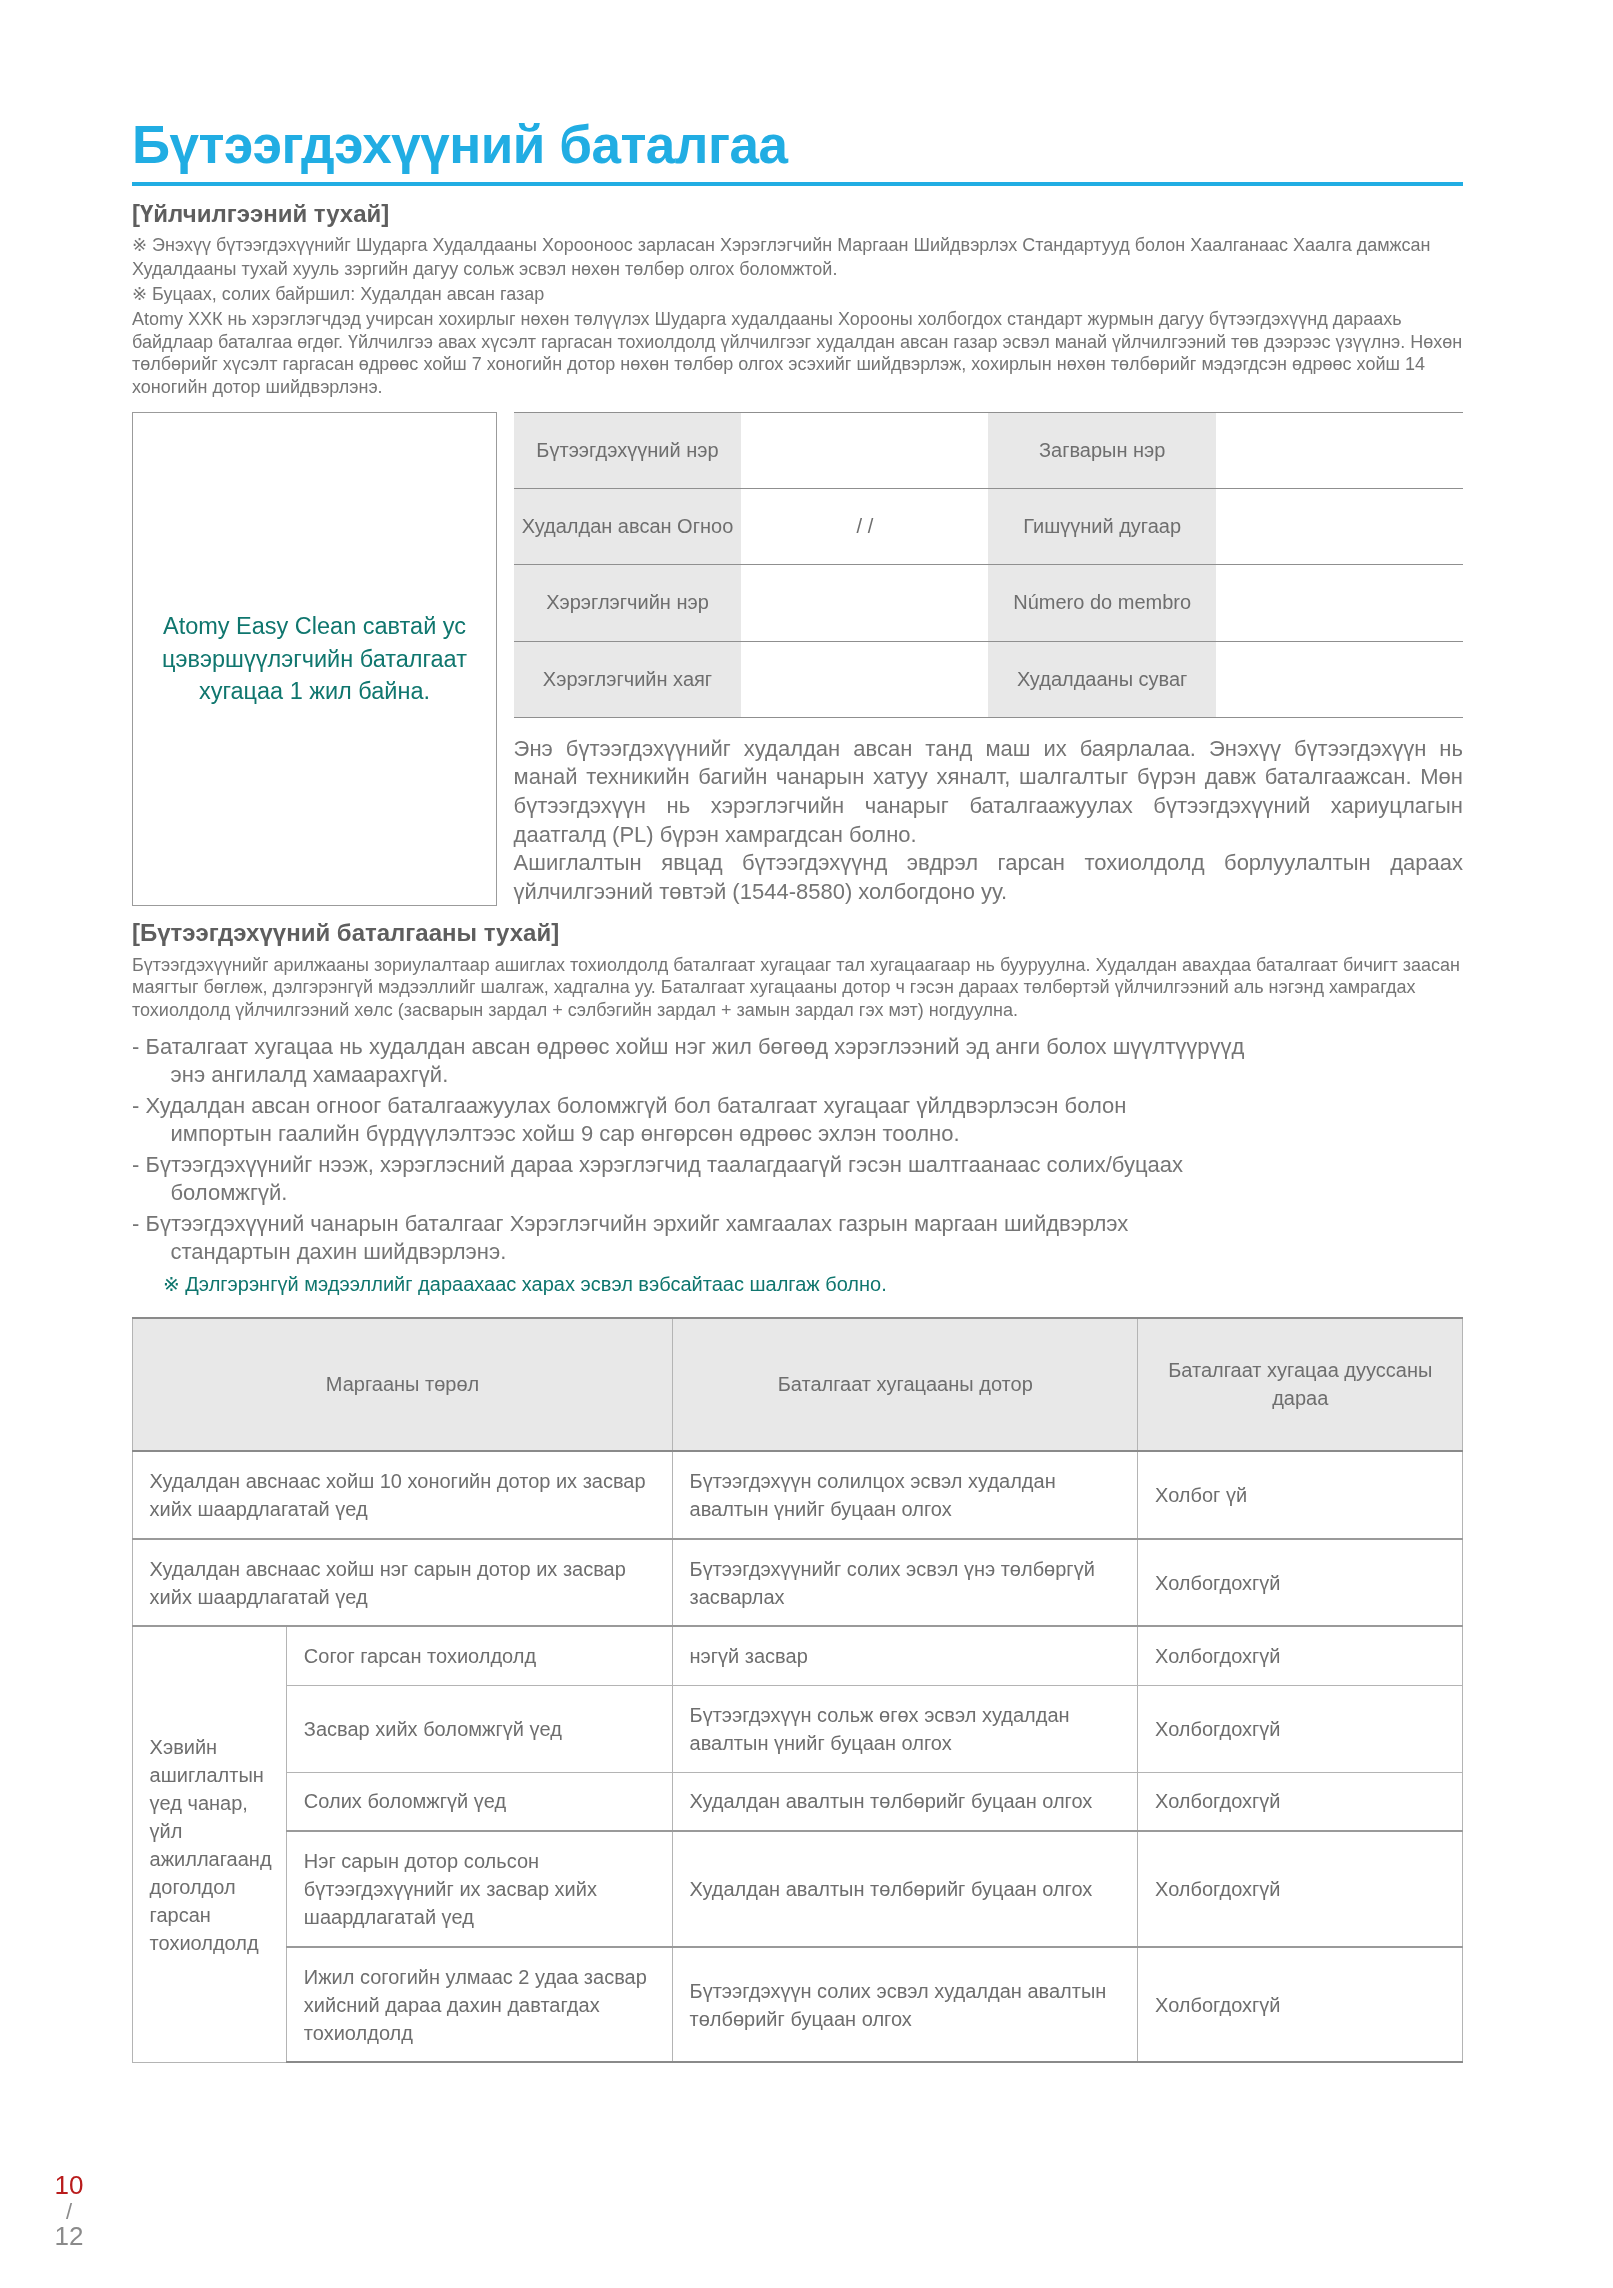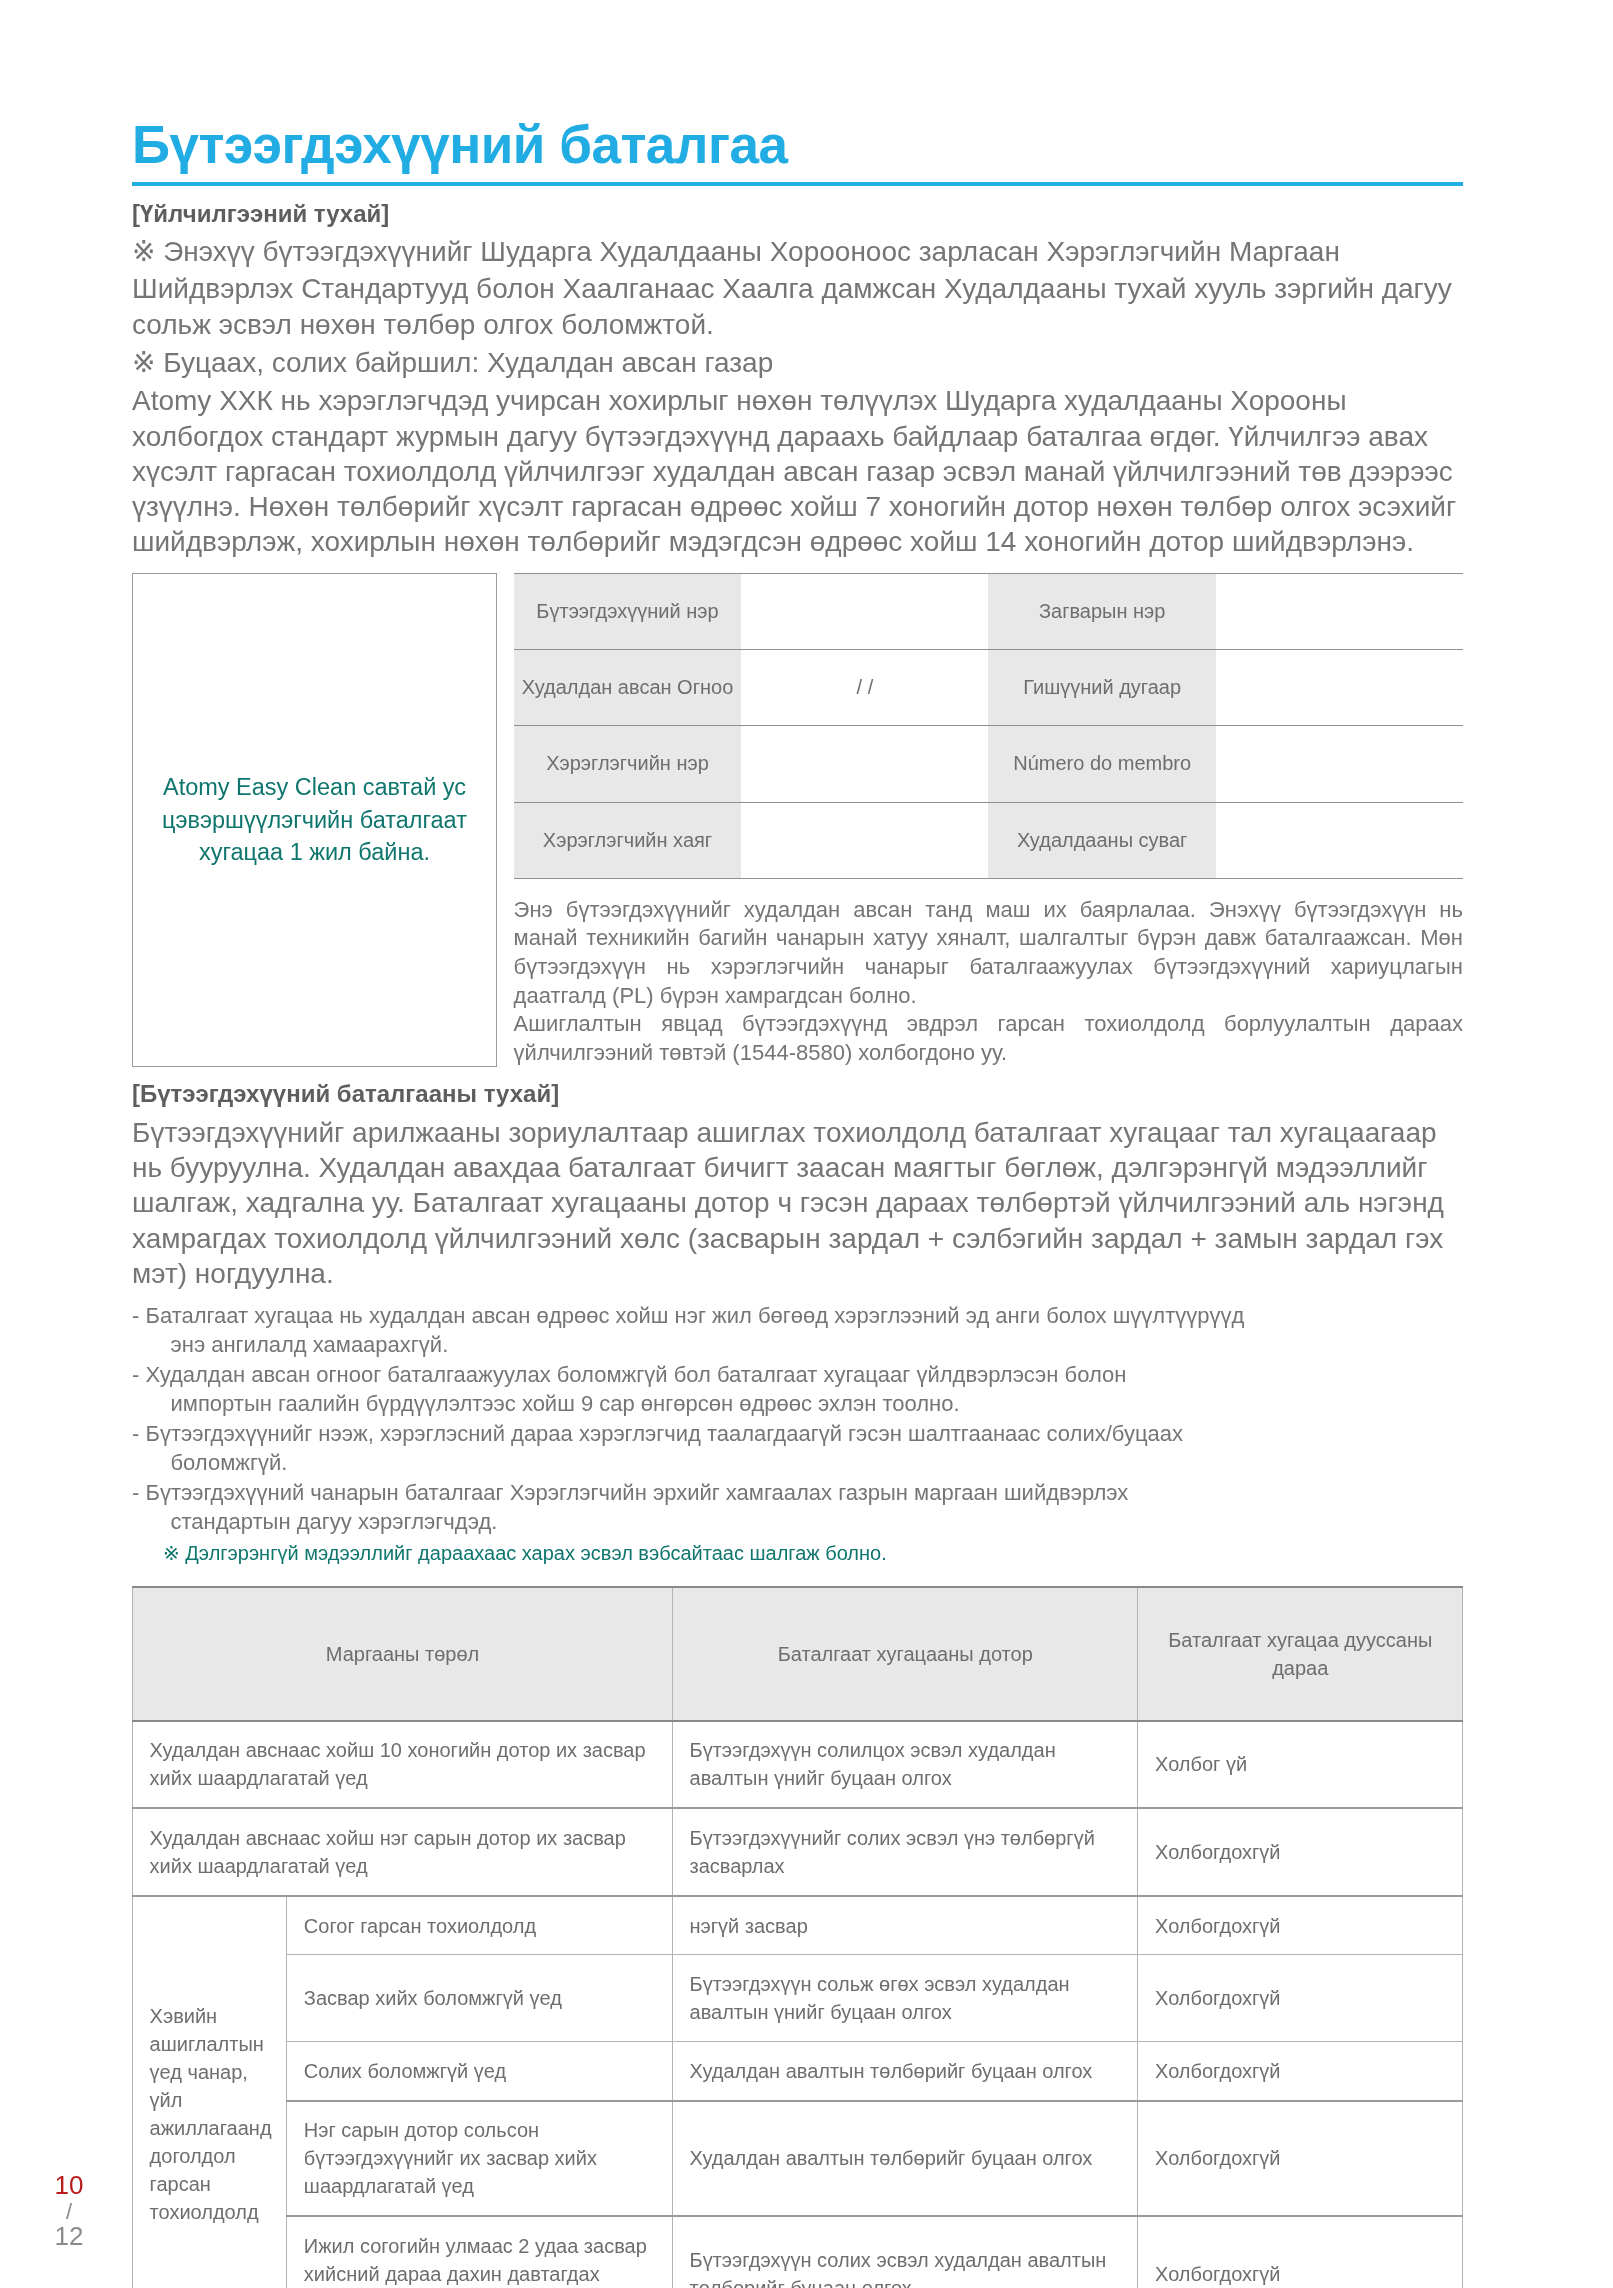--- a/index.html
+++ b/index.html
@@ -52,21 +52,21 @@
     font-size: 24px;
     font-weight: 700;
     color: #5e5e5e;
     margin: 0 0 5.5px 0;
     line-height: 1.25;
   }
   .sec-head.spaced { margin-top: 12px; }
 
   
   p.body {
-    font-size: 28px;
+    font-size: 18px;
     line-height: 1.30;
     margin: 0 0 1.8px 0;
     color: #757575;
   }
   p.body.tight { line-height: 1.26; }
   p.gap { margin-bottom: 9.2px; }
 
   
   .card-block {
     display: flex;
@@ -288,21 +288,21 @@
       <li>
         <span>- Худалдан авсан огноог баталгаажуулах боломжгүй бол баталгаат хугацааг үйлдвэрлэсэн болон</span>
         <span class="sub">импортын гаалийн бүрдүүлэлтээс хойш 9 сар өнгөрсөн өдрөөс эхлэн тоолно.</span>
       </li>
       <li>
         <span>- Бүтээгдэхүүнийг нээж, хэрэглэсний дараа хэрэглэгчид таалагдаагүй гэсэн шалтгаанаас солих/буцаах</span>
         <span class="sub">боломжгүй.</span>
       </li>
       <li>
         <span>- Бүтээгдэхүүний чанарын баталгааг Хэрэглэгчийн эрхийг хамгаалах газрын маргаан шийдвэрлэх</span>
-        <span class="sub">стандартын дагуу хэрэглэгчдэд.</span>
+        <span class="sub">стандартын дахин шийдвэрлэнэ.</span>
       </li>
     </ul>
     <p class="star-note">※ Дэлгэрэнгүй мэдээллийг дараахаас харах эсвэл вэбсайтаас шалгаж болно.</p>
 
     <table class="disp">
       <colgroup>
         <col class="c1">
           <col class="c2">
           <col class="c3">
           <col class="c4">

